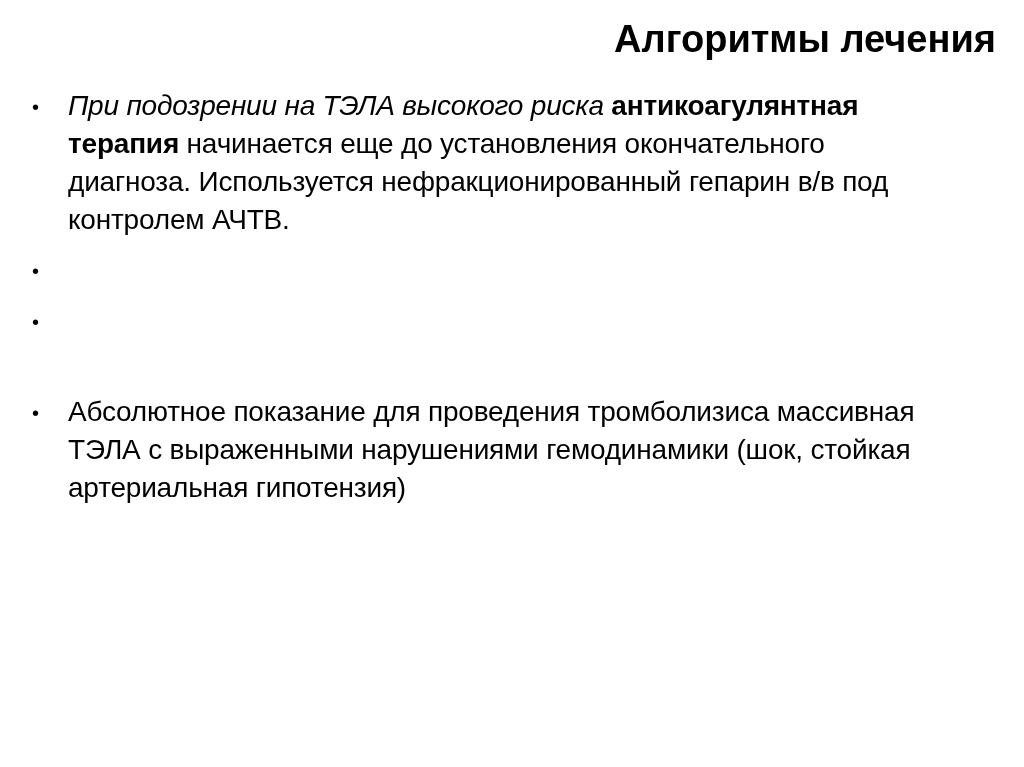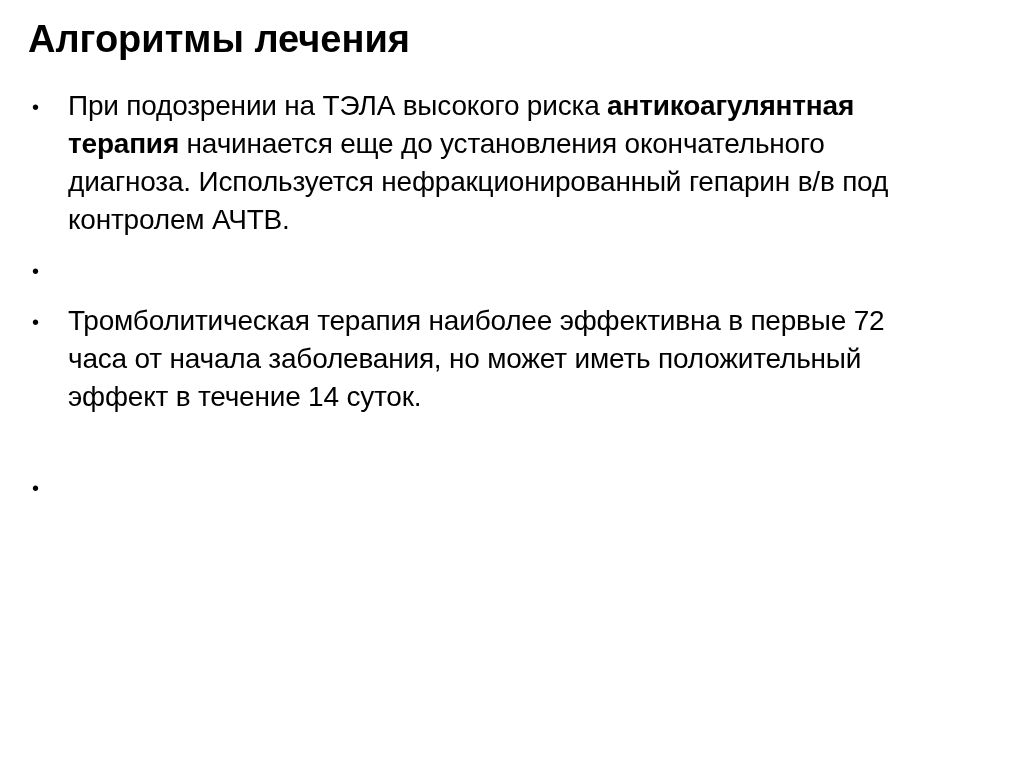--- a/index.html
+++ b/index.html
@@ -15,21 +15,21 @@
     overflow: hidden;
   }
   .slide {
     width: 1024px;
     height: 767px;
     box-sizing: border-box;
     padding: 18px 28px 0 28px;
   }
   .slide-title {
     margin: 0 0 26px 0;
-    text-align: left;
+    text-align: right;
     font-size: 38px;
     font-weight: bold;
     letter-spacing: 0px;
     color: #000000;
   }
   .content {
     padding-left: 2px;
   }
   .bullet {
     display: flex;
@@ -48,21 +48,21 @@
     text-align: left;
     padding-left: 2px;
   }
   .btext {
     margin: 0;
     max-width: 865px;
     font-size: 28px;
     line-height: 38px;
     letter-spacing: -0.2px;
   }
-  .seg-italic { }
+  .seg-italic { font-style: italic; }
   .seg-bold   { font-weight: bold; }
 </style>
 </head>
 <body>
 
 <div class="slide">
 
   <h1 class="slide-title">Алгоритмы лечения</h1>
 
   <div class="content">
@@ -71,21 +71,21 @@
       <span class="marker">•</span>
       <p class="btext"><span class="seg-italic">При подозрении на ТЭЛА высокого риска </span><span class="seg-bold">антикоагулянтная терапия</span><span> начинается еще до установления окончательного диагноза. Используется нефракционированный гепарин в/в под контролем АЧТВ.</span></p>
     </div>
 
     <div class="bullet">
       <span class="marker">•</span>
     </div>
 
     <div class="bullet">
       <span class="marker">•</span>
-      <p class="btext"><span>Тромболитическая терапия наиболее эффективна в первые 72 часа от начала заболевания, но может иметь положительный эффект в течение 14 суток.</span></p>
     </div>
 
     <div class="bullet spaced">
       <span class="marker">•</span>
+      <p class="btext"><span>Абсолютное показание для проведения тромболизиса массивная ТЭЛА с выраженными нарушениями гемодинамики (шок, стойкая артериальная гипотензия)</span></p>
     </div>
 
   </div>
 </div>
 
 </body></html>

